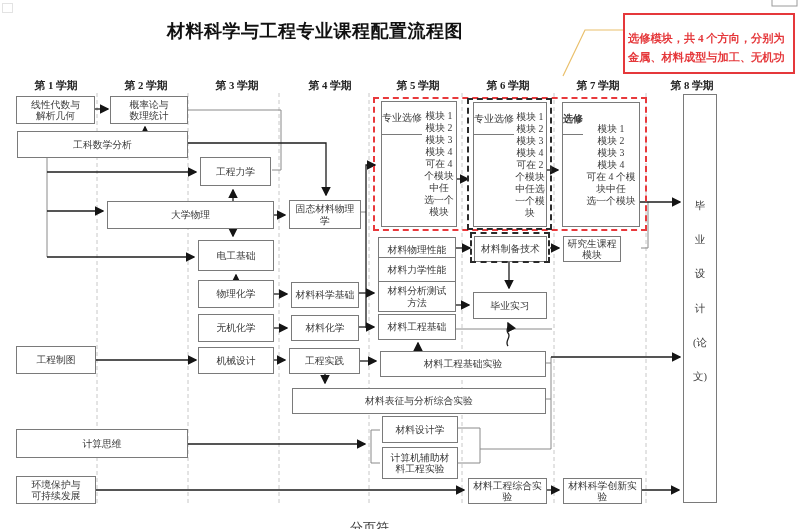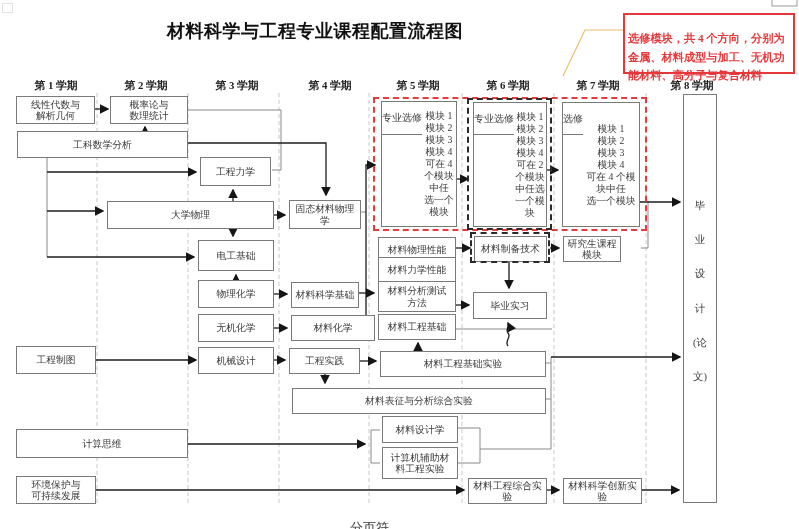--- a/index.html
+++ b/index.html
@@ -60,21 +60,20 @@
 
 <div id="stage">
 
   <div class="corner-artifact"></div>
 
   <div class="title">材料科学与工程专业课程配置流程图</div>
 
   <div class="annotation">
     <div>选修模块，共 4 个方向，分别为</div>
     <div>金属、材料成型与加工、无机功</div>
-    <div>能材料、高分子与复合材料</div>
   </div>
 
   <svg class="wires" width="799" height="529" viewBox="0 0 799 529">
     <defs>
       <marker id="ah" viewBox="0 0 10 10" refX="8.5" refY="5" markerWidth="7.5" markerHeight="7.5" orient="auto-start-reverse">
         <path d="M0,0 L10,5 L0,10 z" fill="#151515"></path>
       </marker>
     </defs>
 
     <g stroke="#c8c8c8" stroke-width="1" stroke-dasharray="4 3">
@@ -156,21 +155,21 @@
     <div class="node" style="left: 110px; top: 96px; width: 78px; height: 28px;">概率论与
 数理统计</div>
     <div class="node" style="left: 17px; top: 131px; width: 171px; height: 27px;">工科数学分析</div>
     <div class="node" style="left: 200px; top: 157px; width: 71px; height: 29px;">工程力学</div>
     <div class="node" style="left: 107px; top: 201px; width: 167px; height: 28px;">大学物理</div>
     <div class="node" style="left: 289px; top: 200px; width: 72px; height: 29px;">固态材料物理学</div>
     <div class="node" style="left: 198px; top: 280px; width: 76px; height: 28px;">物理化学</div>
     <div class="node" style="left: 198px; top: 240px; width: 76px; height: 31px;">电工基础</div>
     <div class="node" style="left: 291px; top: 282px; width: 68px; height: 25px;">材料科学基础</div>
     <div class="node" style="left: 198px; top: 314px; width: 76px; height: 28px;">无机化学</div>
-    <div class="node" style="left: 291px; top: 315px; width: 84px; height: 25px;">材料化学</div>
+    <div class="node" style="left: 291px; top: 315px; width: 68px; height: 25px;">材料化学</div>
     <div class="node" style="left: 16px; top: 346px; width: 80px; height: 28px;">工程制图</div>
     <div class="node" style="left: 289px; top: 348px; width: 71px; height: 24px;">工程实践</div>
     <div class="node" style="left: 198px; top: 347px; width: 76px; height: 27px;">机械设计</div>
     <div class="node" style="left: 378px; top: 237px; width: 78px; height: 21px;">材料物理性能</div>
     <div class="node" style="left: 378px; top: 257px; width: 78px; height: 21px;">材料力学性能</div>
     <div class="node" style="left: 474px; top: 236px; width: 73px; height: 24px;">材料制备技术</div>
     <div class="node" style="left: 563px; top: 236px; width: 58px; height: 22px;">研究生课程模块</div>
     <div class="node" style="left: 473px; top: 292px; width: 74px; height: 27px;">毕业实习</div>
     <div class="node" style="left: 378px; top: 281px; width: 78px; height: 31px;">材料分析测试
 方法</div>
@@ -202,21 +201,21 @@
         <div>模块 1</div>
         <div>模块 2</div>
         <div>模块 3</div>
         <div>模块 4</div>
         <div>可在 2 个模块</div>
         <div>中任选一个模</div>
         <div>块</div>
       </div>
     </div>
     <div class="module" style="left: 562px; top: 102px; width: 78px; height: 125px;">
-      <div class="mod-header" style="height: 31px;">选修</div>
+      <div class="mod-header" style="height: 31px; font-weight: bold;">选修</div>
       <div class="mod-body">
         <div>模块 1</div>
         <div>模块 2</div>
         <div>模块 3</div>
         <div>模块 4</div>
         <div>可在 4 个模块中任</div>
         <div>选一个模块</div>
       </div>
     </div>
     <div class="thesis" style="left: 683px; top: 94px; width: 34px; height: 409px;">

